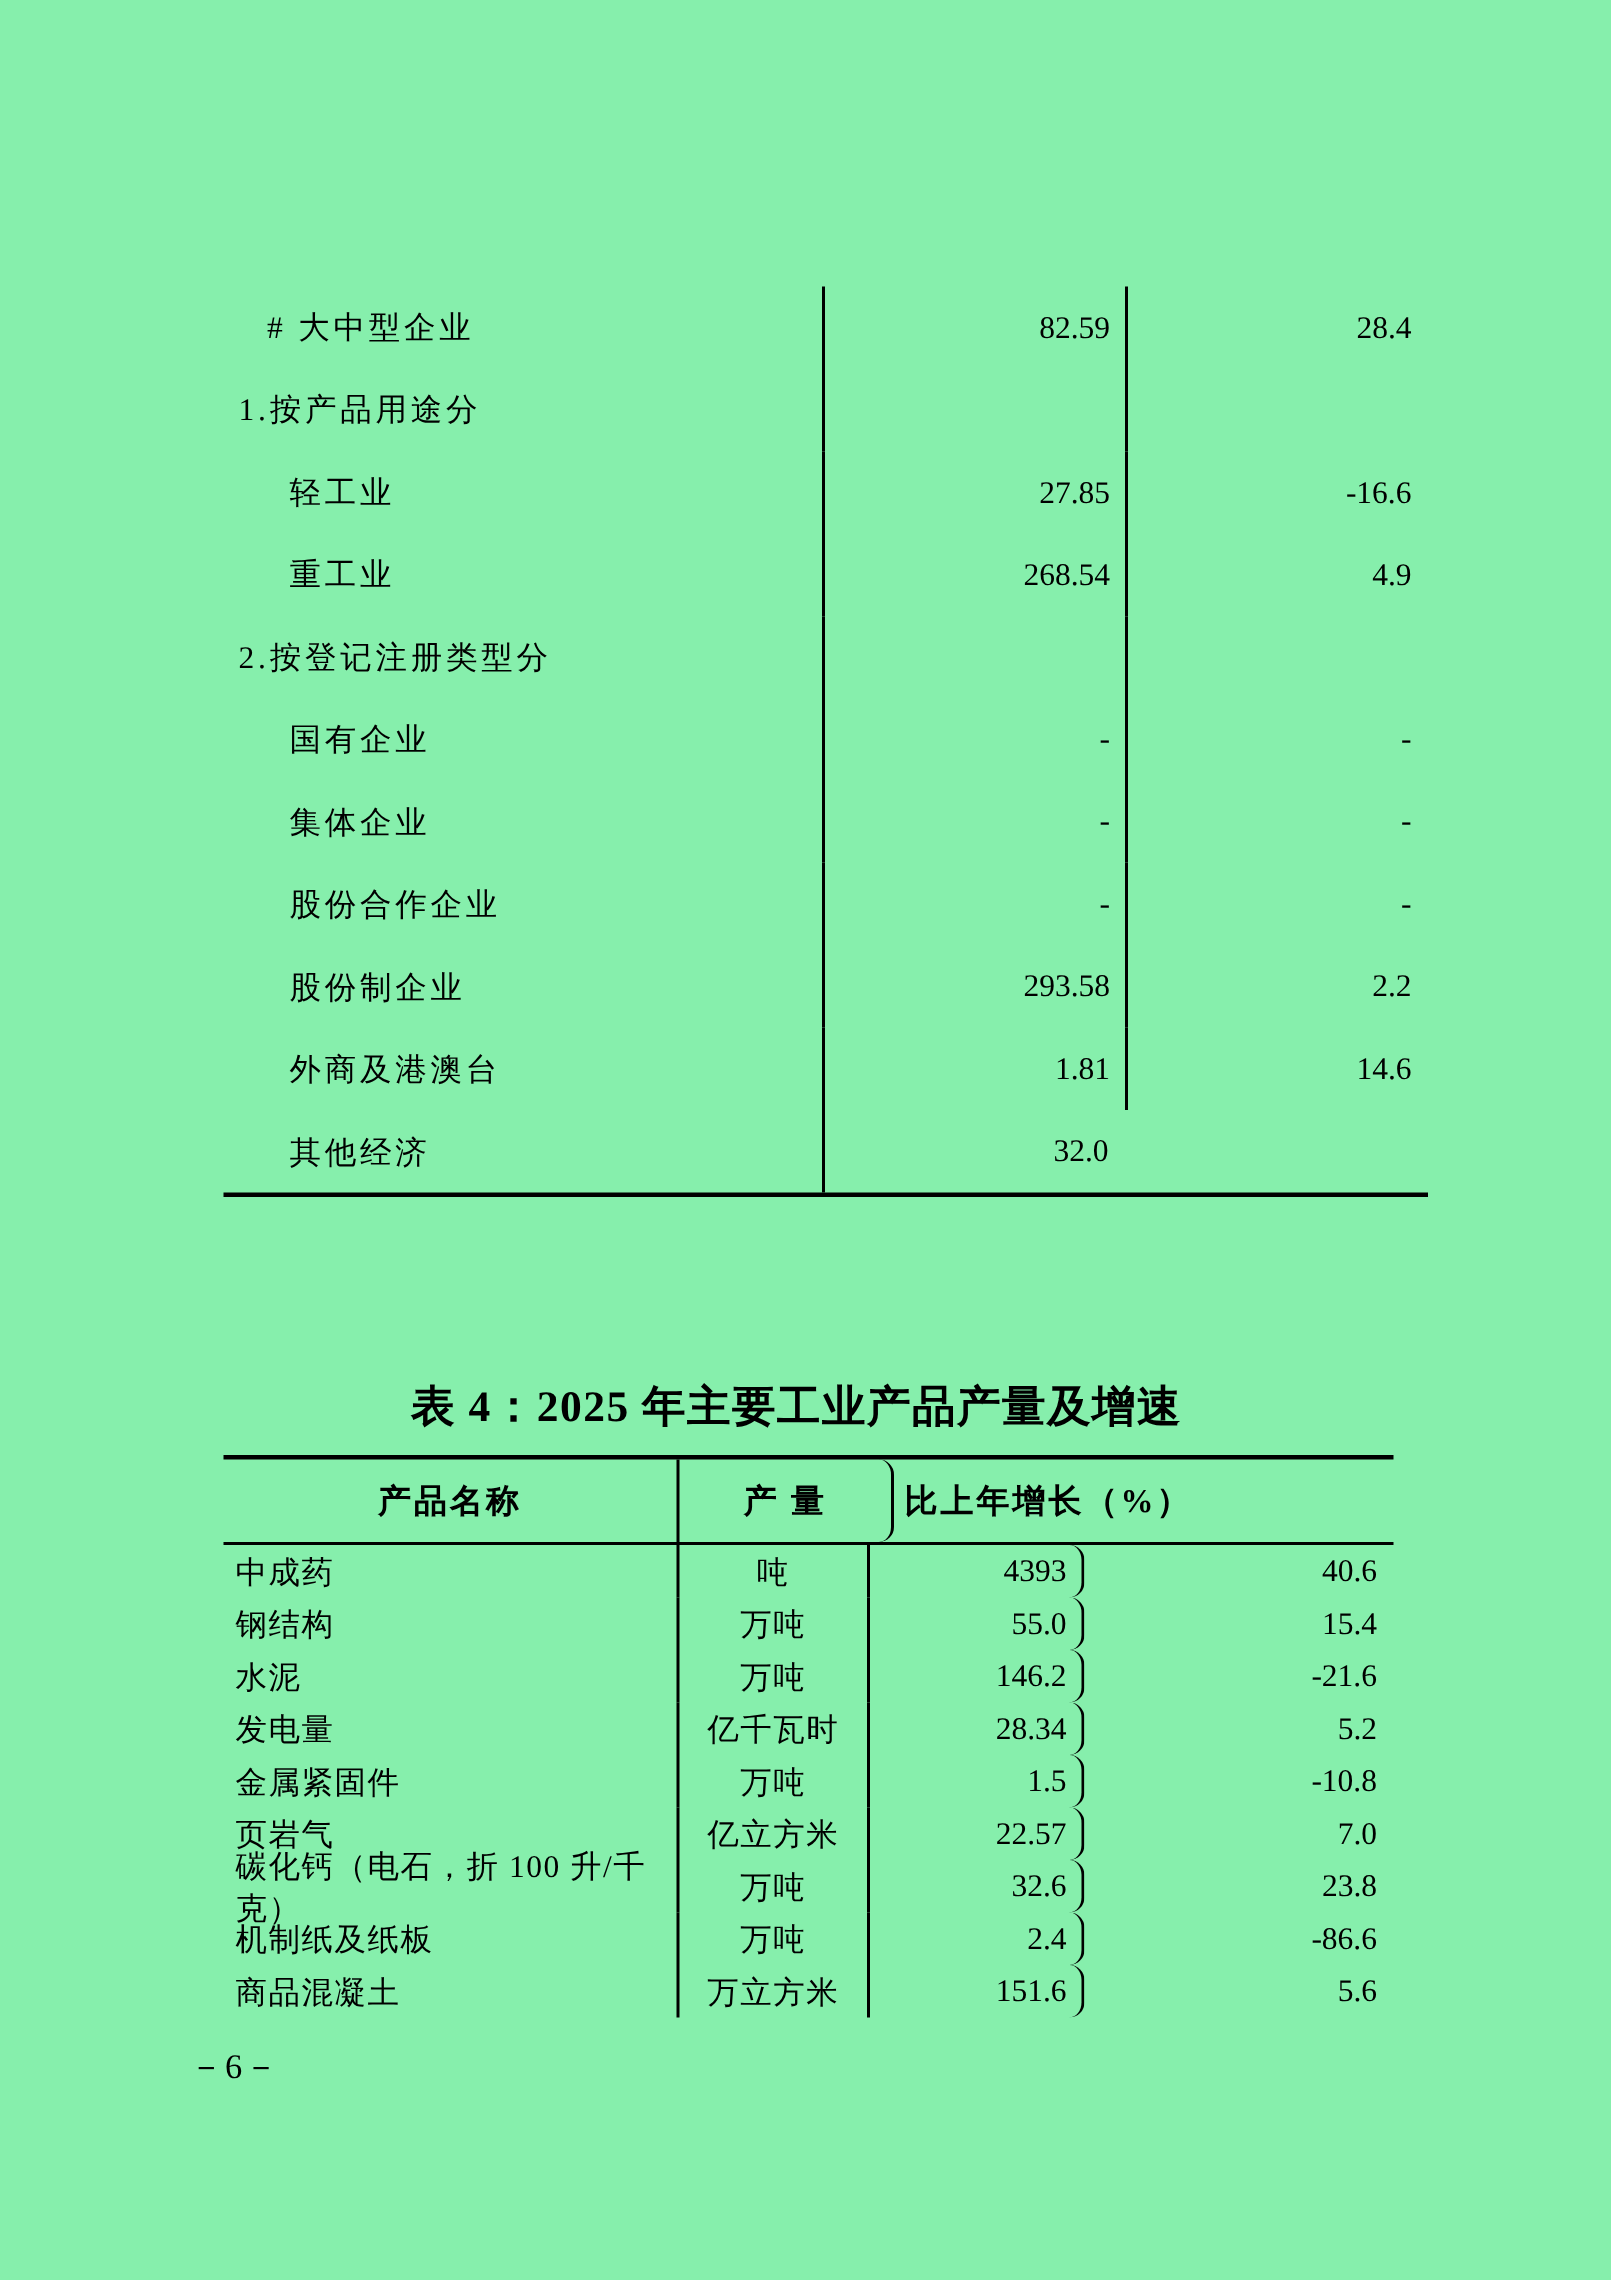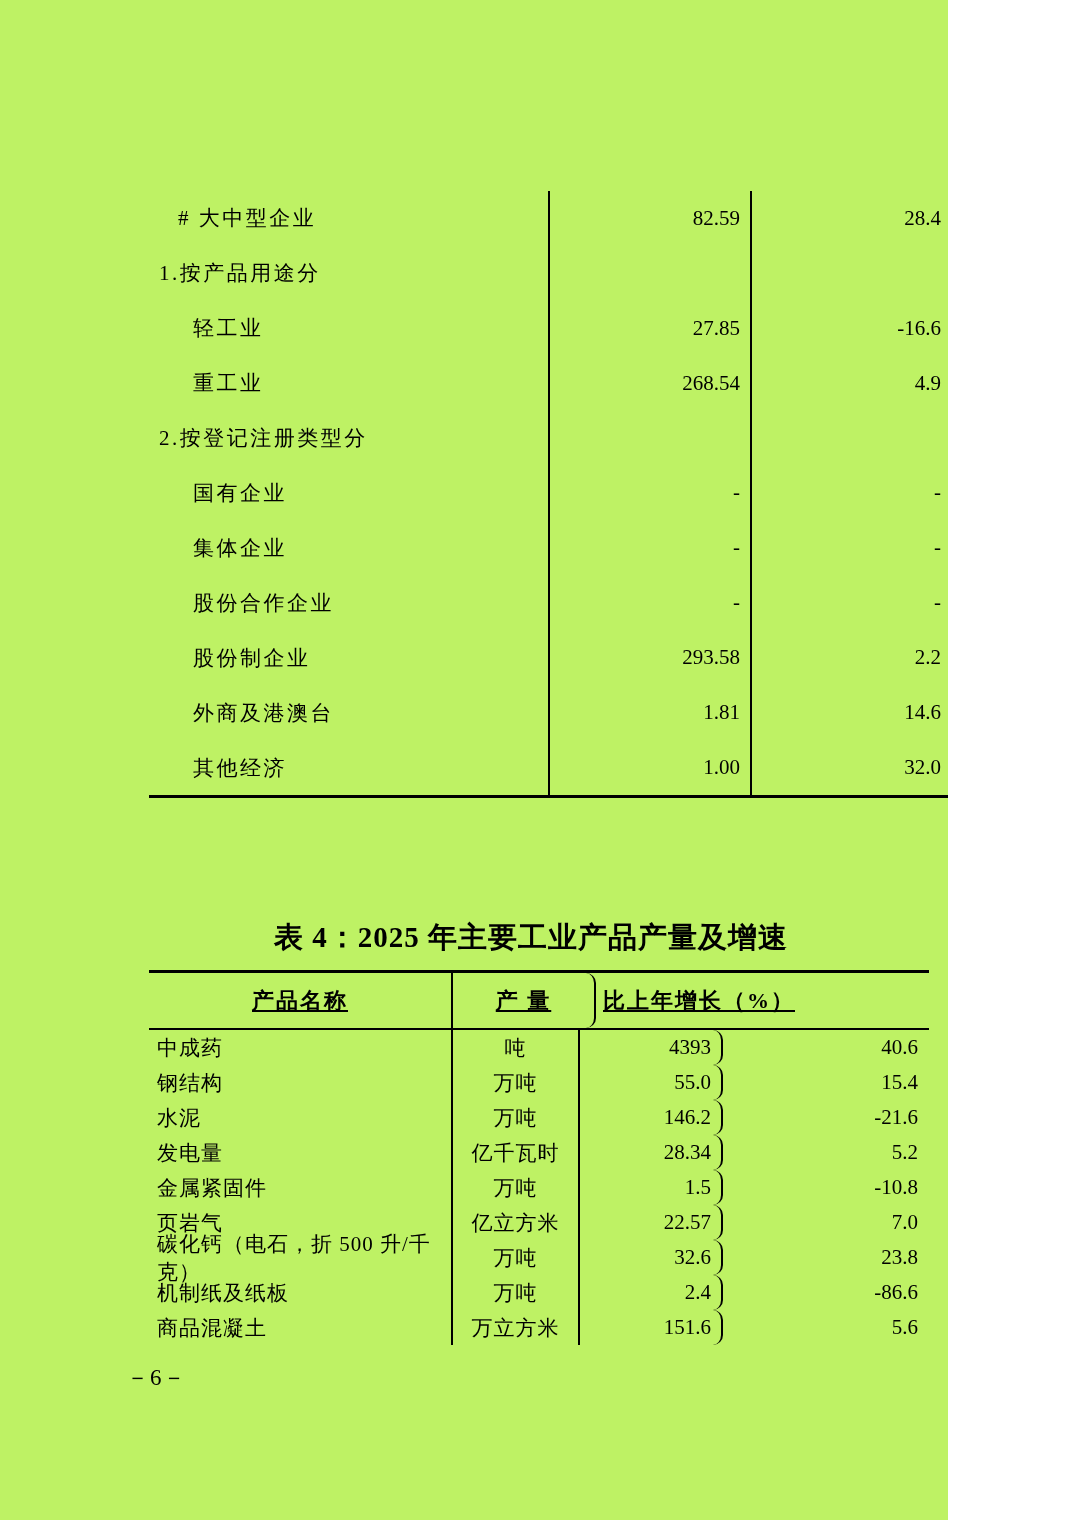--- a/index.html
+++ b/index.html
@@ -1,21 +1,21 @@
 <!DOCTYPE html>
 <html><head>
 <meta charset="utf-8">
 <style>
   * { margin: 0; padding: 0; box-sizing: border-box; }
   html, body { background: #ffffff; }
   .page {
     position: relative;
-    width: 948px;
+    width: 1074px;
     height: 1520px;
-    background: #bef264;
+    background: #86efac;
     font-family: "Liberation Serif", "DejaVu Serif", serif;
     color: #000000;
     overflow: hidden;
   }
 
   
   .t1 {
     position: absolute;
     left: 149px; top: 191px;
     width: 803px; height: 607px;
@@ -49,21 +49,21 @@
     white-space: nowrap;
   }
 
   
   .t4 {
     position: absolute;
     left: 149px; top: 970px;
     width: 780px;
     border-top: 3px solid #000;
   }
-  .t4-header { display: flex; height: 57px; border-bottom: 2px solid #000; text-decoration: underline; }
+  .t4-header { display: flex; height: 57px; border-bottom: 2px solid #000; }
   .t4-header .t4-c { display: flex; align-items: center; justify-content: center;
                      font-weight: bold; font-size: 22px; letter-spacing: 2px; }
   .t4-row { display: flex; height: 35px; }
   .t4-c { height: 100%; }
   .t4-c1 { width: 304px; border-right: 2px solid #000; }
   .t4-c2 { width: 127px; border-right: 2px solid #000; }
   .t4-c3 { width: 143px; border-right: 2px solid #000; border-radius: 10px; }
   .t4-c4 { width: 206px; }
   .t4-row .t4-c1 { display: flex; align-items: center;
                    padding-left: 8px; font-size: 21px; letter-spacing: 1px; }
@@ -123,21 +123,20 @@
         </div><div class="t1-row">
           <div class="t1-c1 indent-2">股份制企业</div>
           <div class="t1-c2">293.58</div>
           <div class="t1-c3">2.2</div>
         </div><div class="t1-row">
           <div class="t1-c1 indent-2">外商及港澳台</div>
           <div class="t1-c2">1.81</div>
           <div class="t1-c3">14.6</div>
         </div><div class="t1-row">
           <div class="t1-c1 indent-2">其他经济</div>
-          <div class="t1-c2">1.00</div>
           <div class="t1-c3">32.0</div>
         </div></div>
   </section>
 
   <h2 class="t4-title">表 4：2025 年主要工业产品产量及增速</h2>
 
   <section class="t4">
     <div class="t4-header">
       <div class="t4-c t4-c1">产品名称</div>
       <div class="t4-c t4-c3">产  量</div>
@@ -167,21 +166,21 @@
           <div class="t4-c t4-c1">金属紧固件</div>
           <div class="t4-c t4-c2">万吨</div>
           <div class="t4-c t4-c3">1.5</div>
           <div class="t4-c t4-c4">-10.8</div>
         </div><div class="t4-row">
           <div class="t4-c t4-c1">页岩气</div>
           <div class="t4-c t4-c2">亿立方米</div>
           <div class="t4-c t4-c3">22.57</div>
           <div class="t4-c t4-c4">7.0</div>
         </div><div class="t4-row">
-          <div class="t4-c t4-c1">碳化钙（电石，折 500 升/千克）</div>
+          <div class="t4-c t4-c1">碳化钙（电石，折 100 升/千克）</div>
           <div class="t4-c t4-c2">万吨</div>
           <div class="t4-c t4-c3">32.6</div>
           <div class="t4-c t4-c4">23.8</div>
         </div><div class="t4-row">
           <div class="t4-c t4-c1">机制纸及纸板</div>
           <div class="t4-c t4-c2">万吨</div>
           <div class="t4-c t4-c3">2.4</div>
           <div class="t4-c t4-c4">-86.6</div>
         </div><div class="t4-row">
           <div class="t4-c t4-c1">商品混凝土</div>

